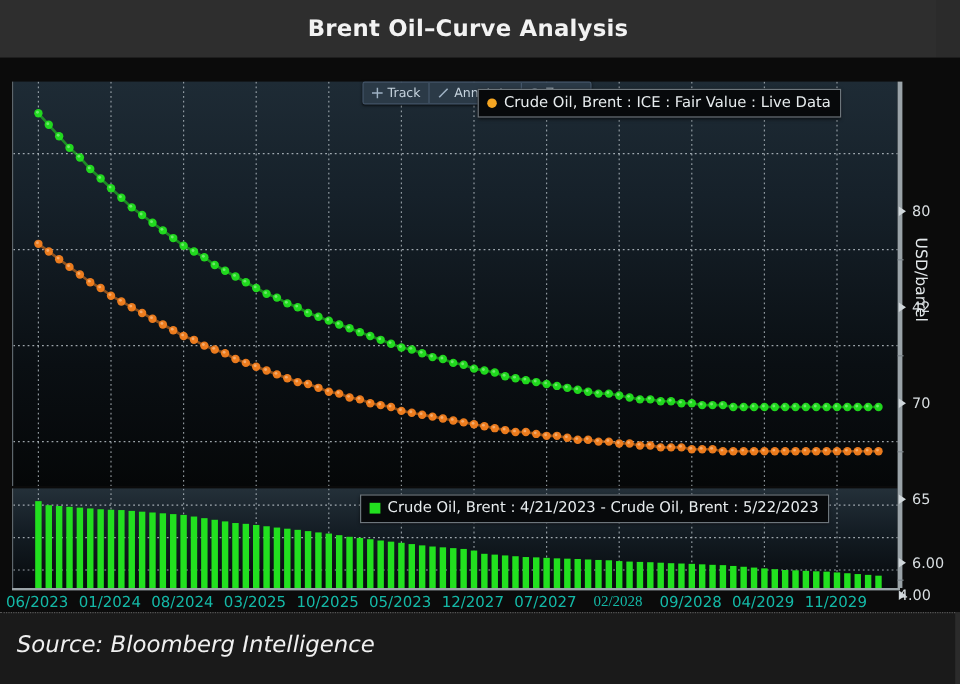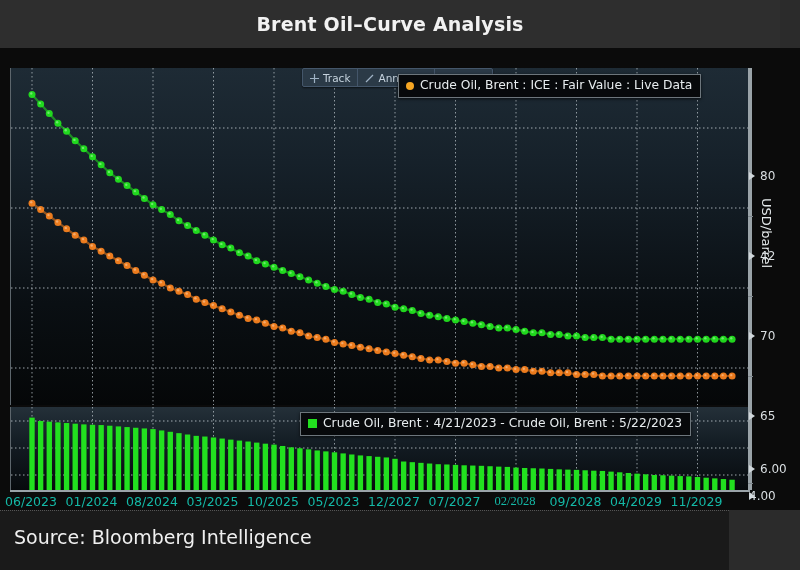--- a/index.html
+++ b/index.html
@@ -109,22 +109,22 @@
   #legend-lower { left:300px; top:364px; }
   .legend-row {
     display:flex; align-items:center; gap:6px;
     color:#e7ecee; font-size:12.3px; line-height:15px; white-space:nowrap;
   }
   .dot { width:8px; height:8px; border-radius:50%; display:inline-block; flex:none; }
   .sq  { width:9px; height:9px; display:inline-block; flex:none; }
 
   
   .footer {
-    position:absolute; left:0; top:510px; width:729px; height:60px;
-    background:#1a1a1a; border-top:1px dotted #555;
+    position:absolute; left:0; top:510px; width:796px; height:60px;
+    background:#1a1a1a; border-top:1px dotted #555;font-style:italic;
   }
   .footer-text {
     position:absolute; left:14px; top:15px;
     color:#f0f0f0; font-size:19px;
   }
 </style>
 </head>
 <body>
 
 <div id="root">

